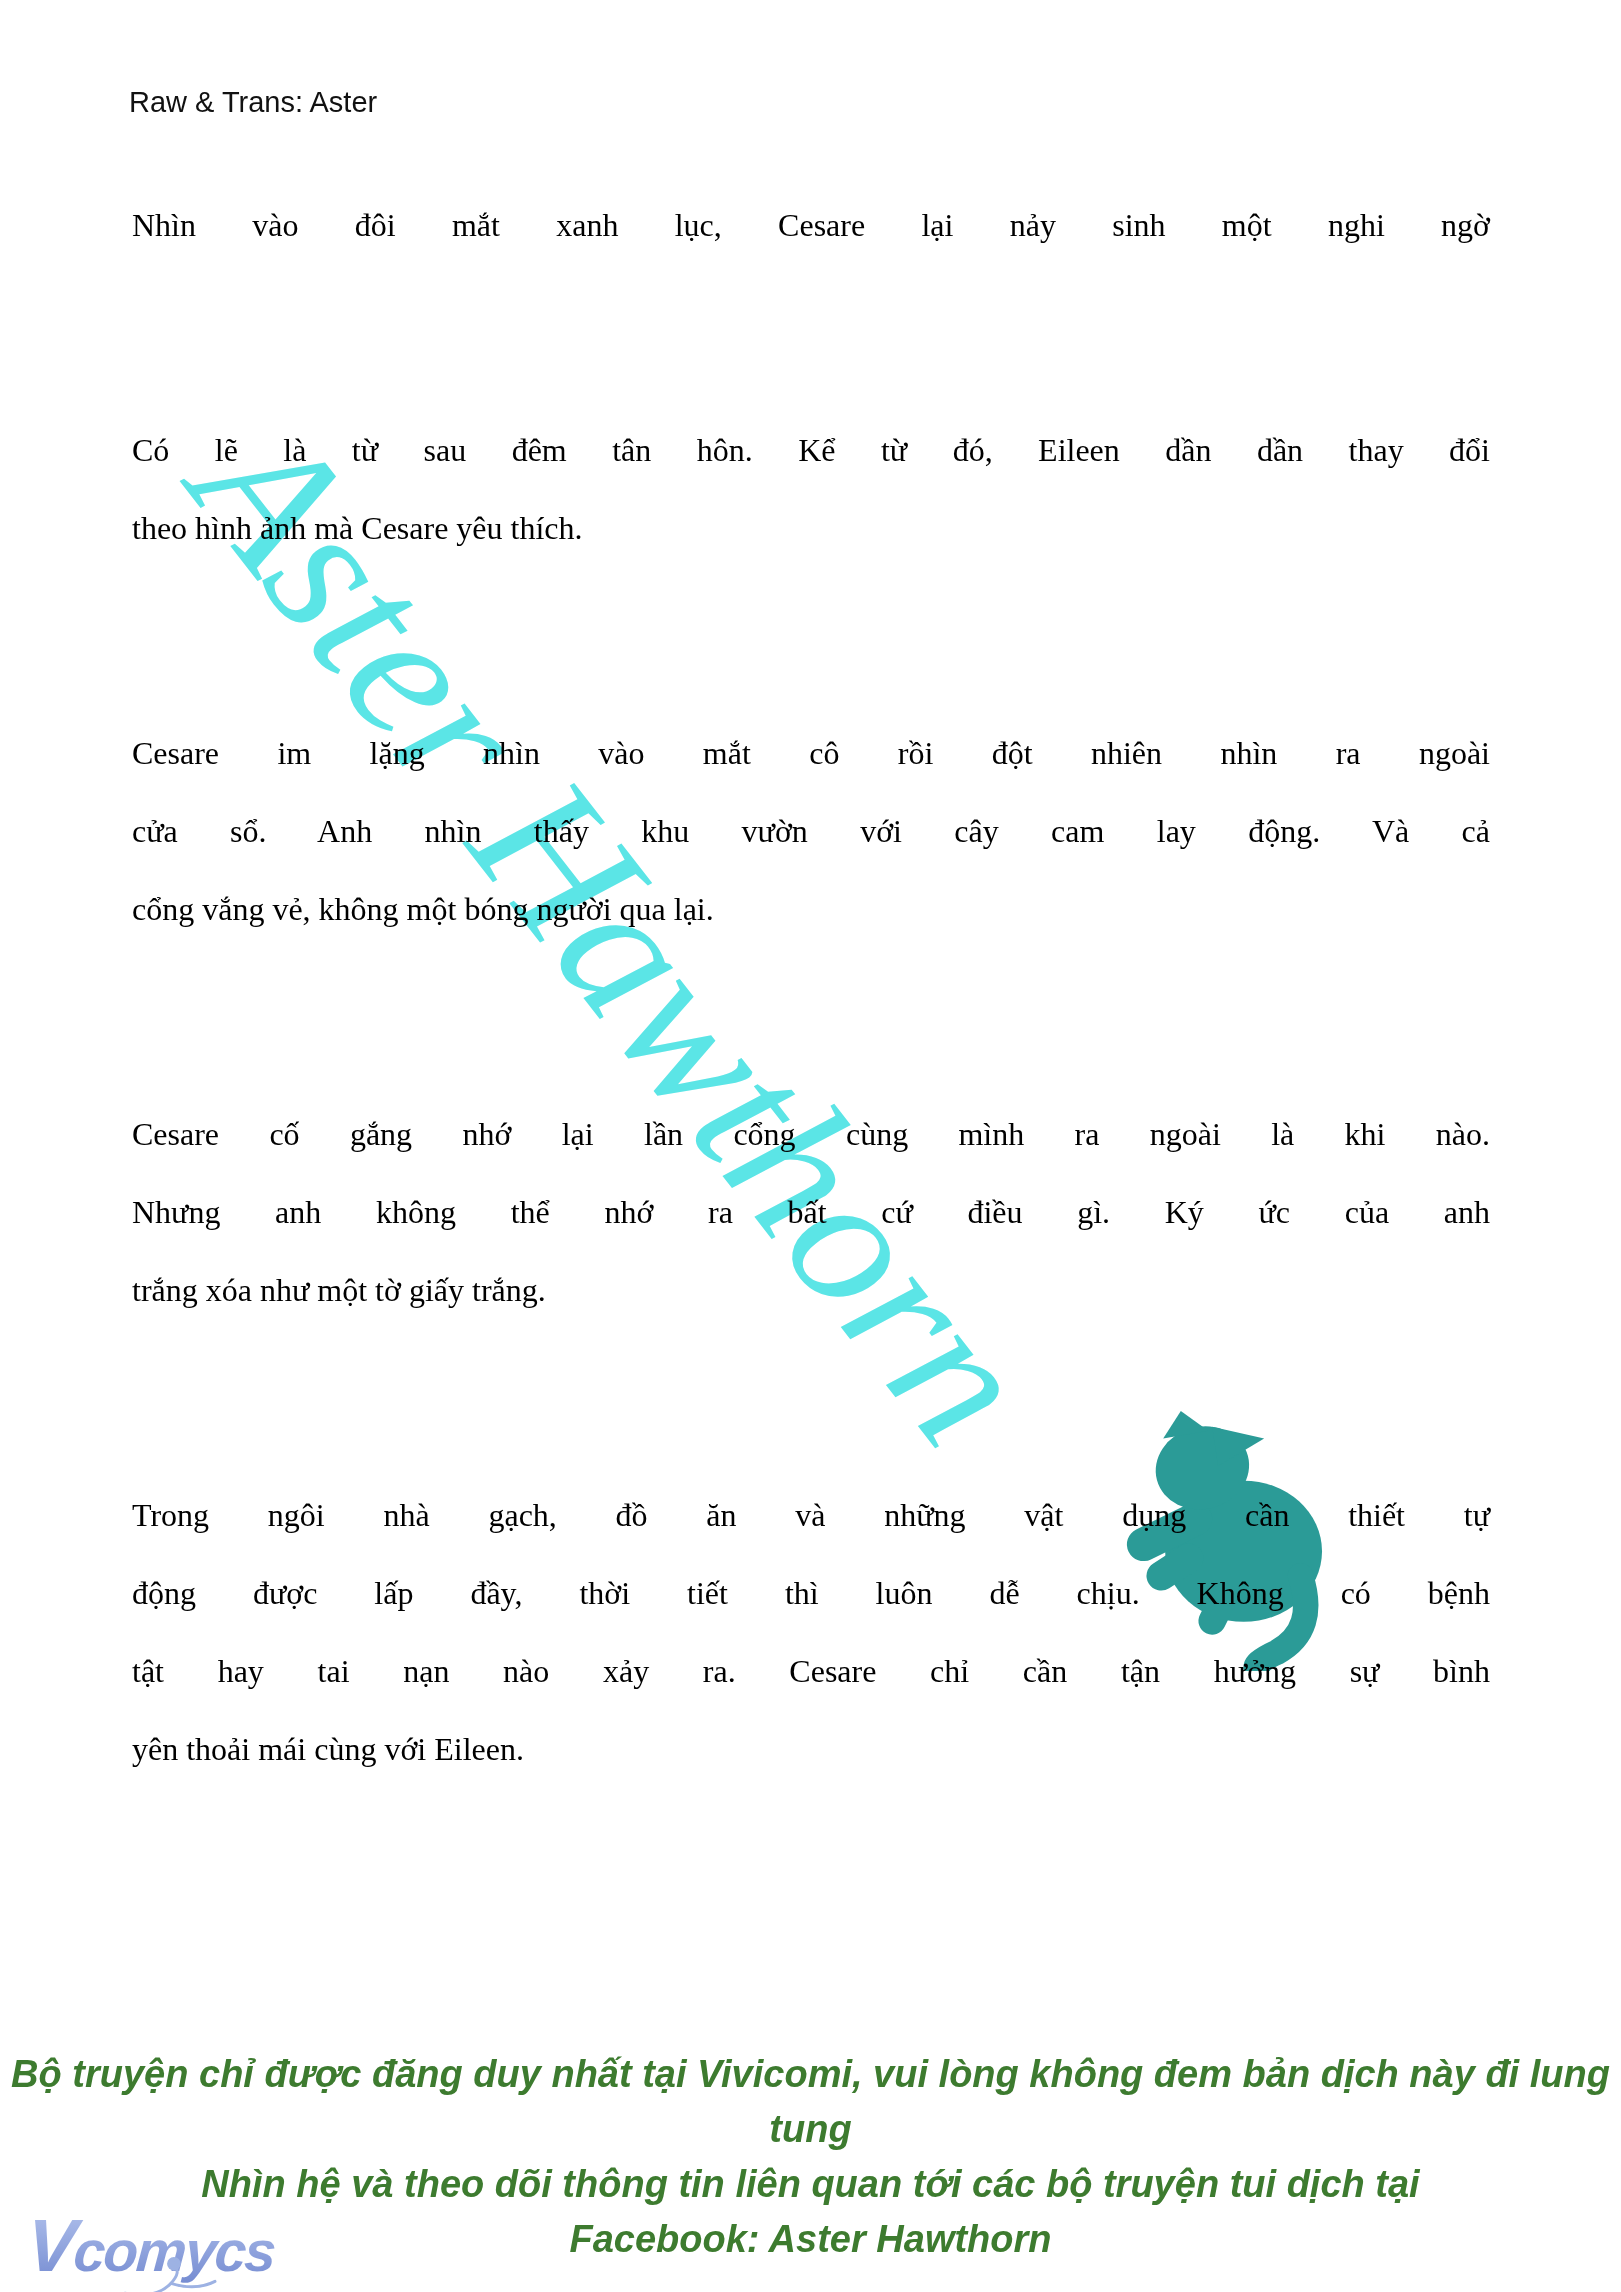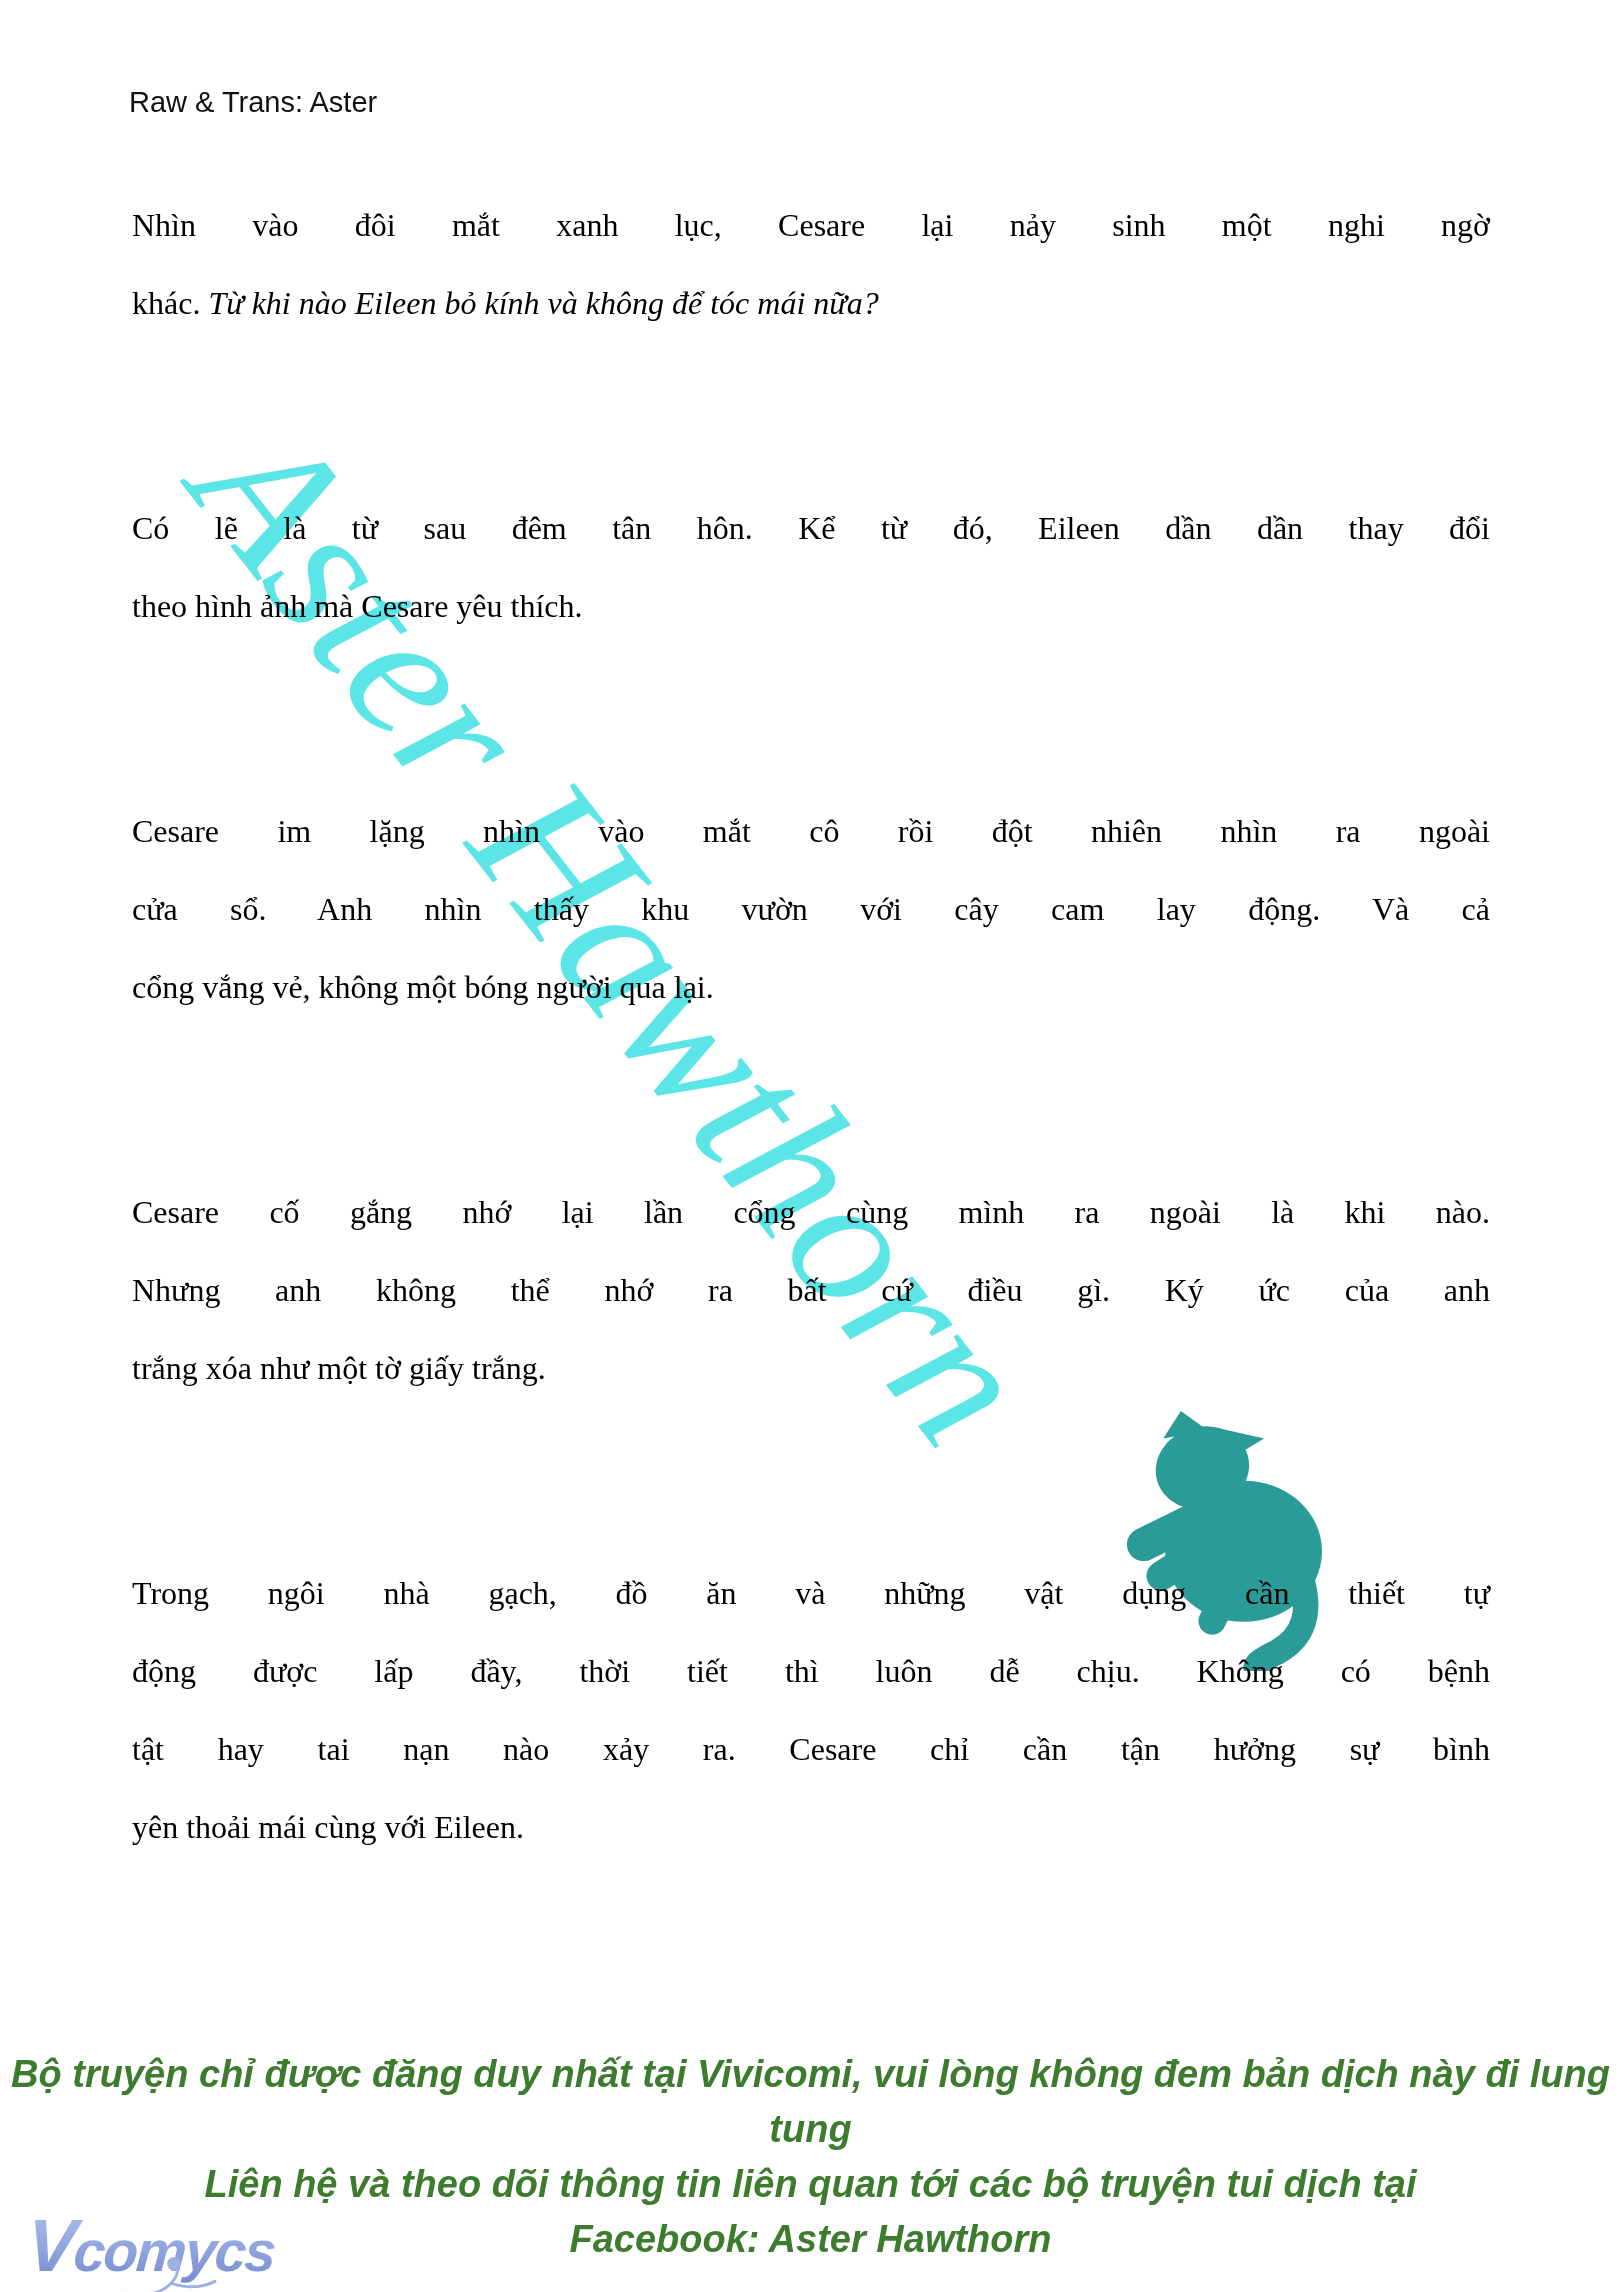--- a/index.html
+++ b/index.html
@@ -125,21 +125,20 @@
       <ellipse cx="93" cy="73" rx="34" ry="14" transform="rotate(-18 93 73)" fill="#ffffff"></ellipse>
       <ellipse cx="82" cy="60" rx="48" ry="42" transform="rotate(-15 82 60)"></ellipse>
       <polygon points="42,30 60,2 88,22"></polygon>
       <polygon points="92,18 145,30 98,58"></polygon>
     </g>
   </svg>
 
   <div class="body-text" id="body-text">
       <div class="paragraph">
         <div class="line"><span>Nhìn vào đôi mắt xanh lục, Cesare lại nảy sinh một nghi ngờ</span></div>
-        <div class="line last"><span>khác. </span><span class="it">Từ khi nào Eileen bỏ kính và không để tóc mái nữa?</span></div>
       </div>
       <div class="paragraph">
         <div class="line"><span>Có lẽ là từ sau đêm tân hôn. Kể từ đó, Eileen dần dần thay đổi</span></div>
         <div class="line last"><span>theo hình ảnh mà Cesare yêu thích.</span></div>
       </div>
       <div class="paragraph">
         <div class="line"><span>Cesare im lặng nhìn vào mắt cô rồi đột nhiên nhìn ra ngoài</span></div>
         <div class="line"><span>cửa sổ. Anh nhìn thấy khu vườn với cây cam lay động. Và cả</span></div>
         <div class="line last"><span>cổng vắng vẻ, không một bóng người qua lại.</span></div>
       </div>
@@ -151,21 +150,21 @@
       <div class="paragraph">
         <div class="line"><span>Trong ngôi nhà gạch, đồ ăn và những vật dụng cần thiết tự</span></div>
         <div class="line"><span>động được lấp đầy, thời tiết thì luôn dễ chịu. Không có bệnh</span></div>
         <div class="line"><span>tật hay tai nạn nào xảy ra. Cesare chỉ cần tận hưởng sự bình</span></div>
         <div class="line last"><span>yên thoải mái cùng với Eileen.</span></div>
       </div>
     </div>
 
   <div class="footer">
     <div>Bộ truyện chỉ được đăng duy nhất tại Vivicomi, vui lòng không đem bản dịch này đi lung tung</div>
-    <div>Liên hệ và theo dõi thông tin liên quan tới các bộ truyện tui dịch tại</div>
+    <div>Nhìn hệ và theo dõi thông tin liên quan tới các bộ truyện tui dịch tại</div>
     <div>Facebook: Aster Hawthorn</div>
   </div>
 
   <div class="logo">
     <span class="logo-text">Vcomycs</span>
     <svg class="rose" viewBox="0 0 110 46" xmlns="http://www.w3.org/2000/svg">
       <path d="M 8 40 Q 40 46 55 30 Q 66 18 58 12" fill="none" stroke="var(--c-rose, #9db2e3)" stroke-width="3" stroke-linecap="round"></path>
       <circle cx="58" cy="10" r="7" fill="var(--c-rose, #9db2e3)"></circle>
       <path d="M 55 30 Q 80 38 100 28" fill="none" stroke="var(--c-rose, #9db2e3)" stroke-width="3" stroke-linecap="round"></path>
     </svg>

